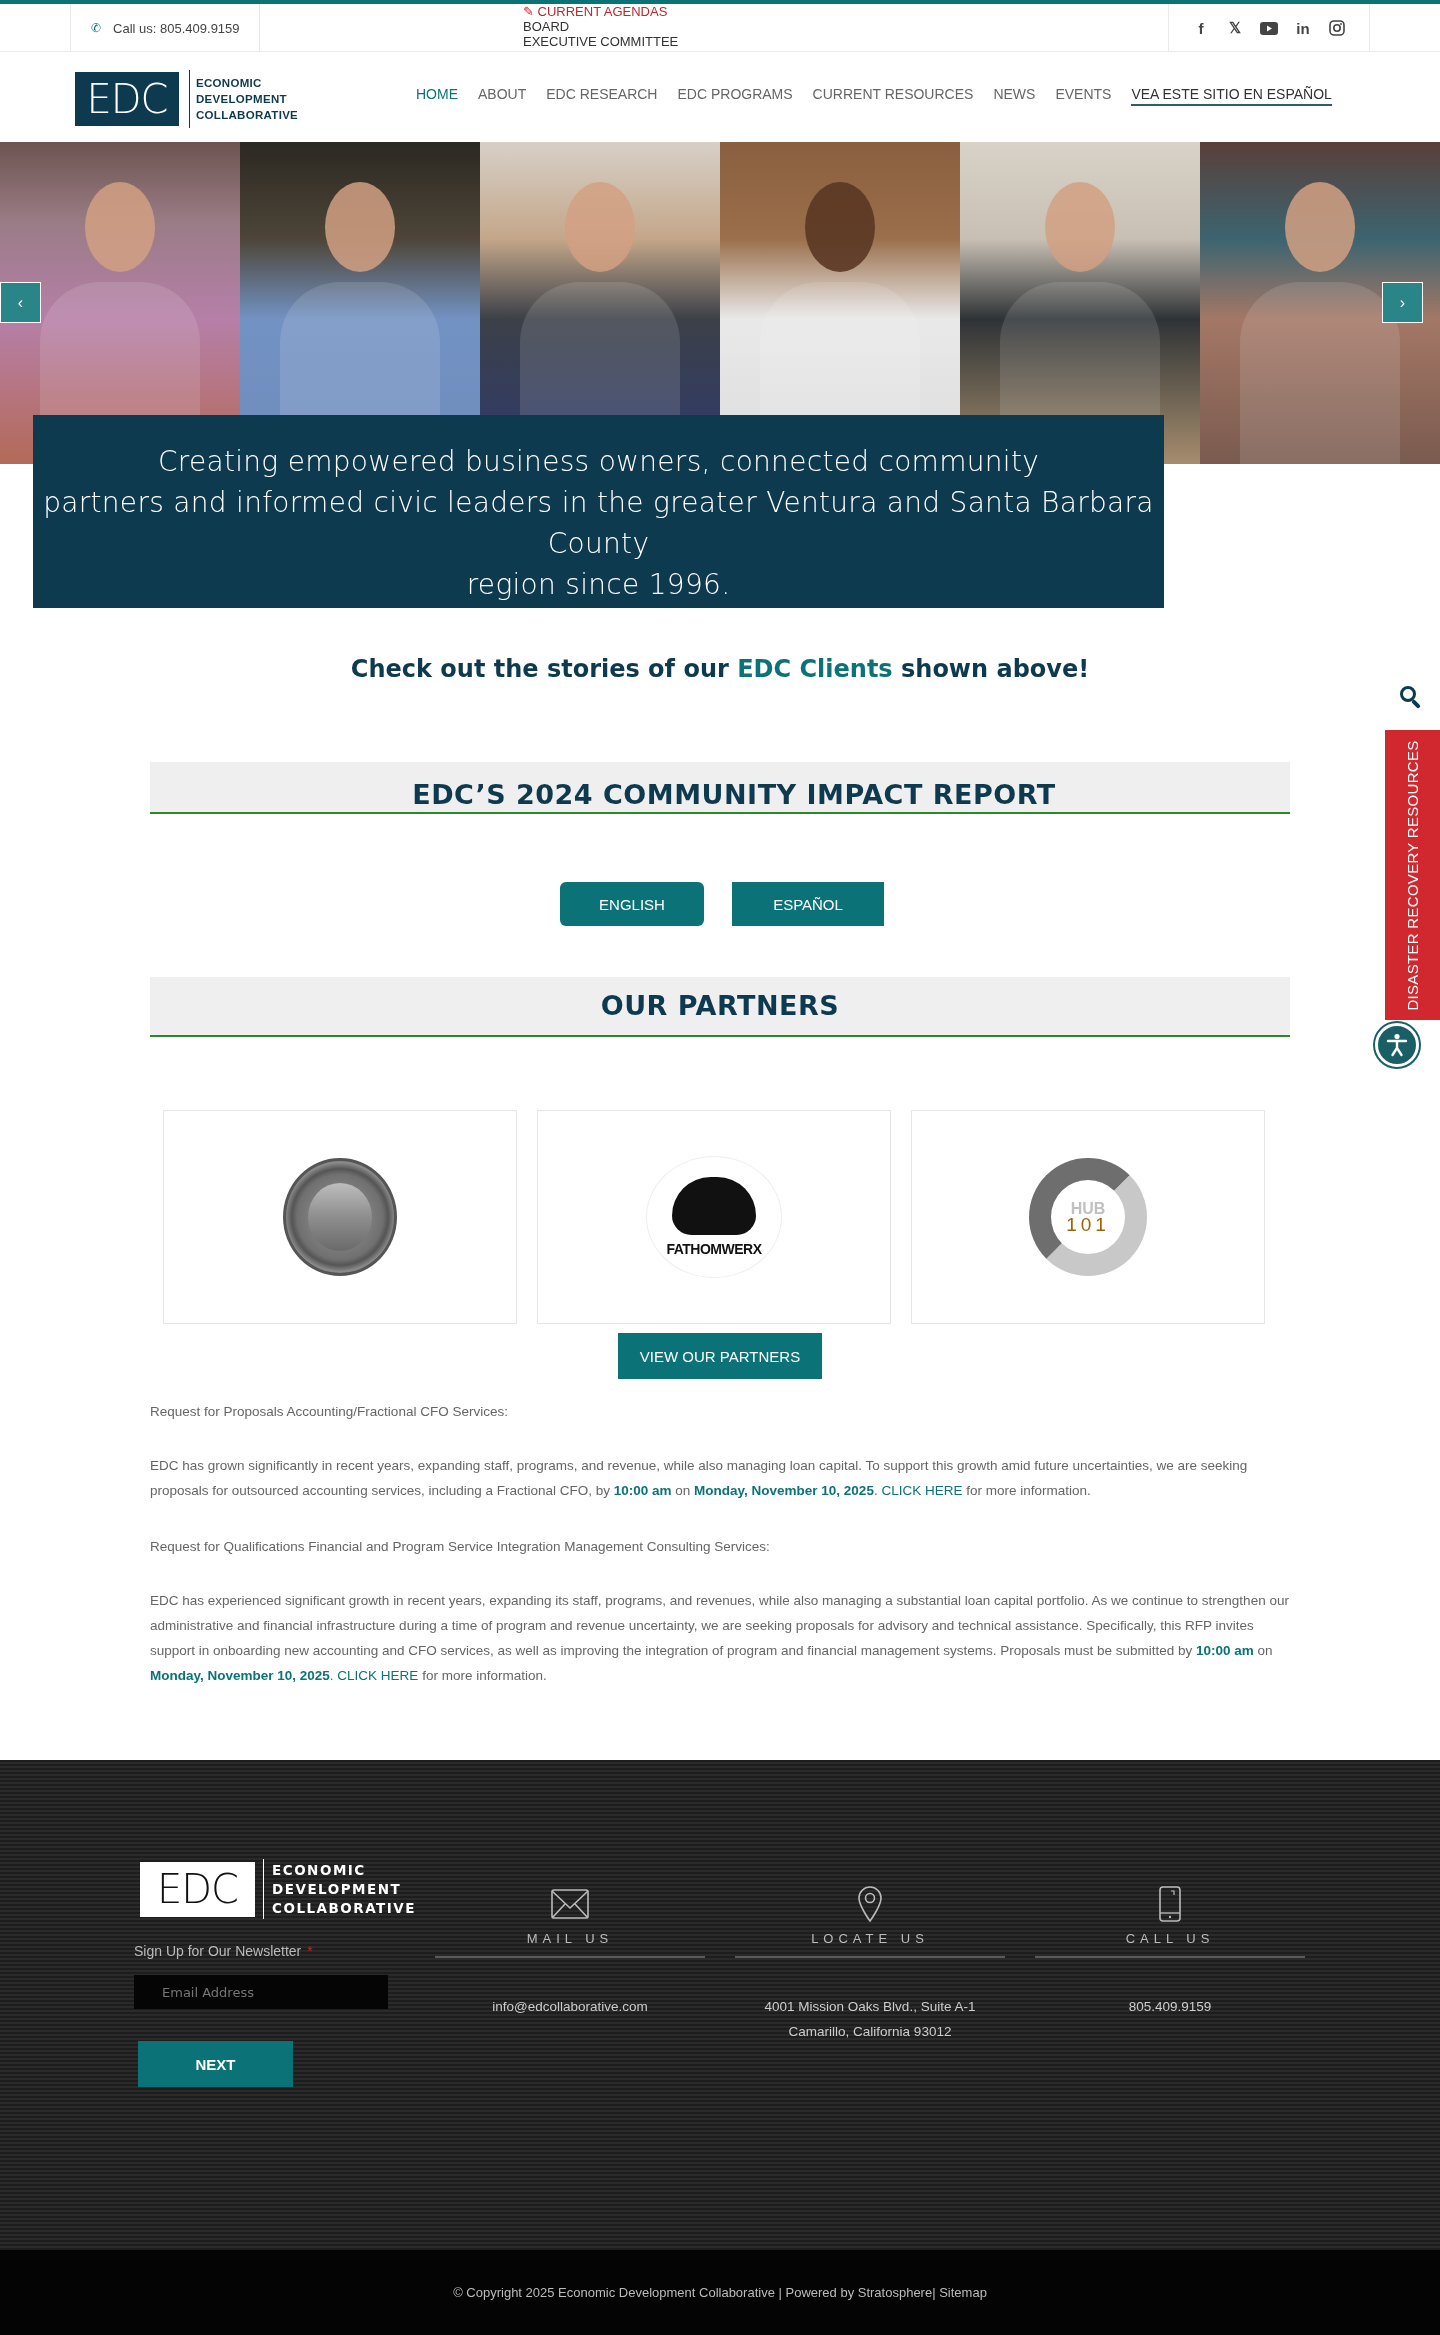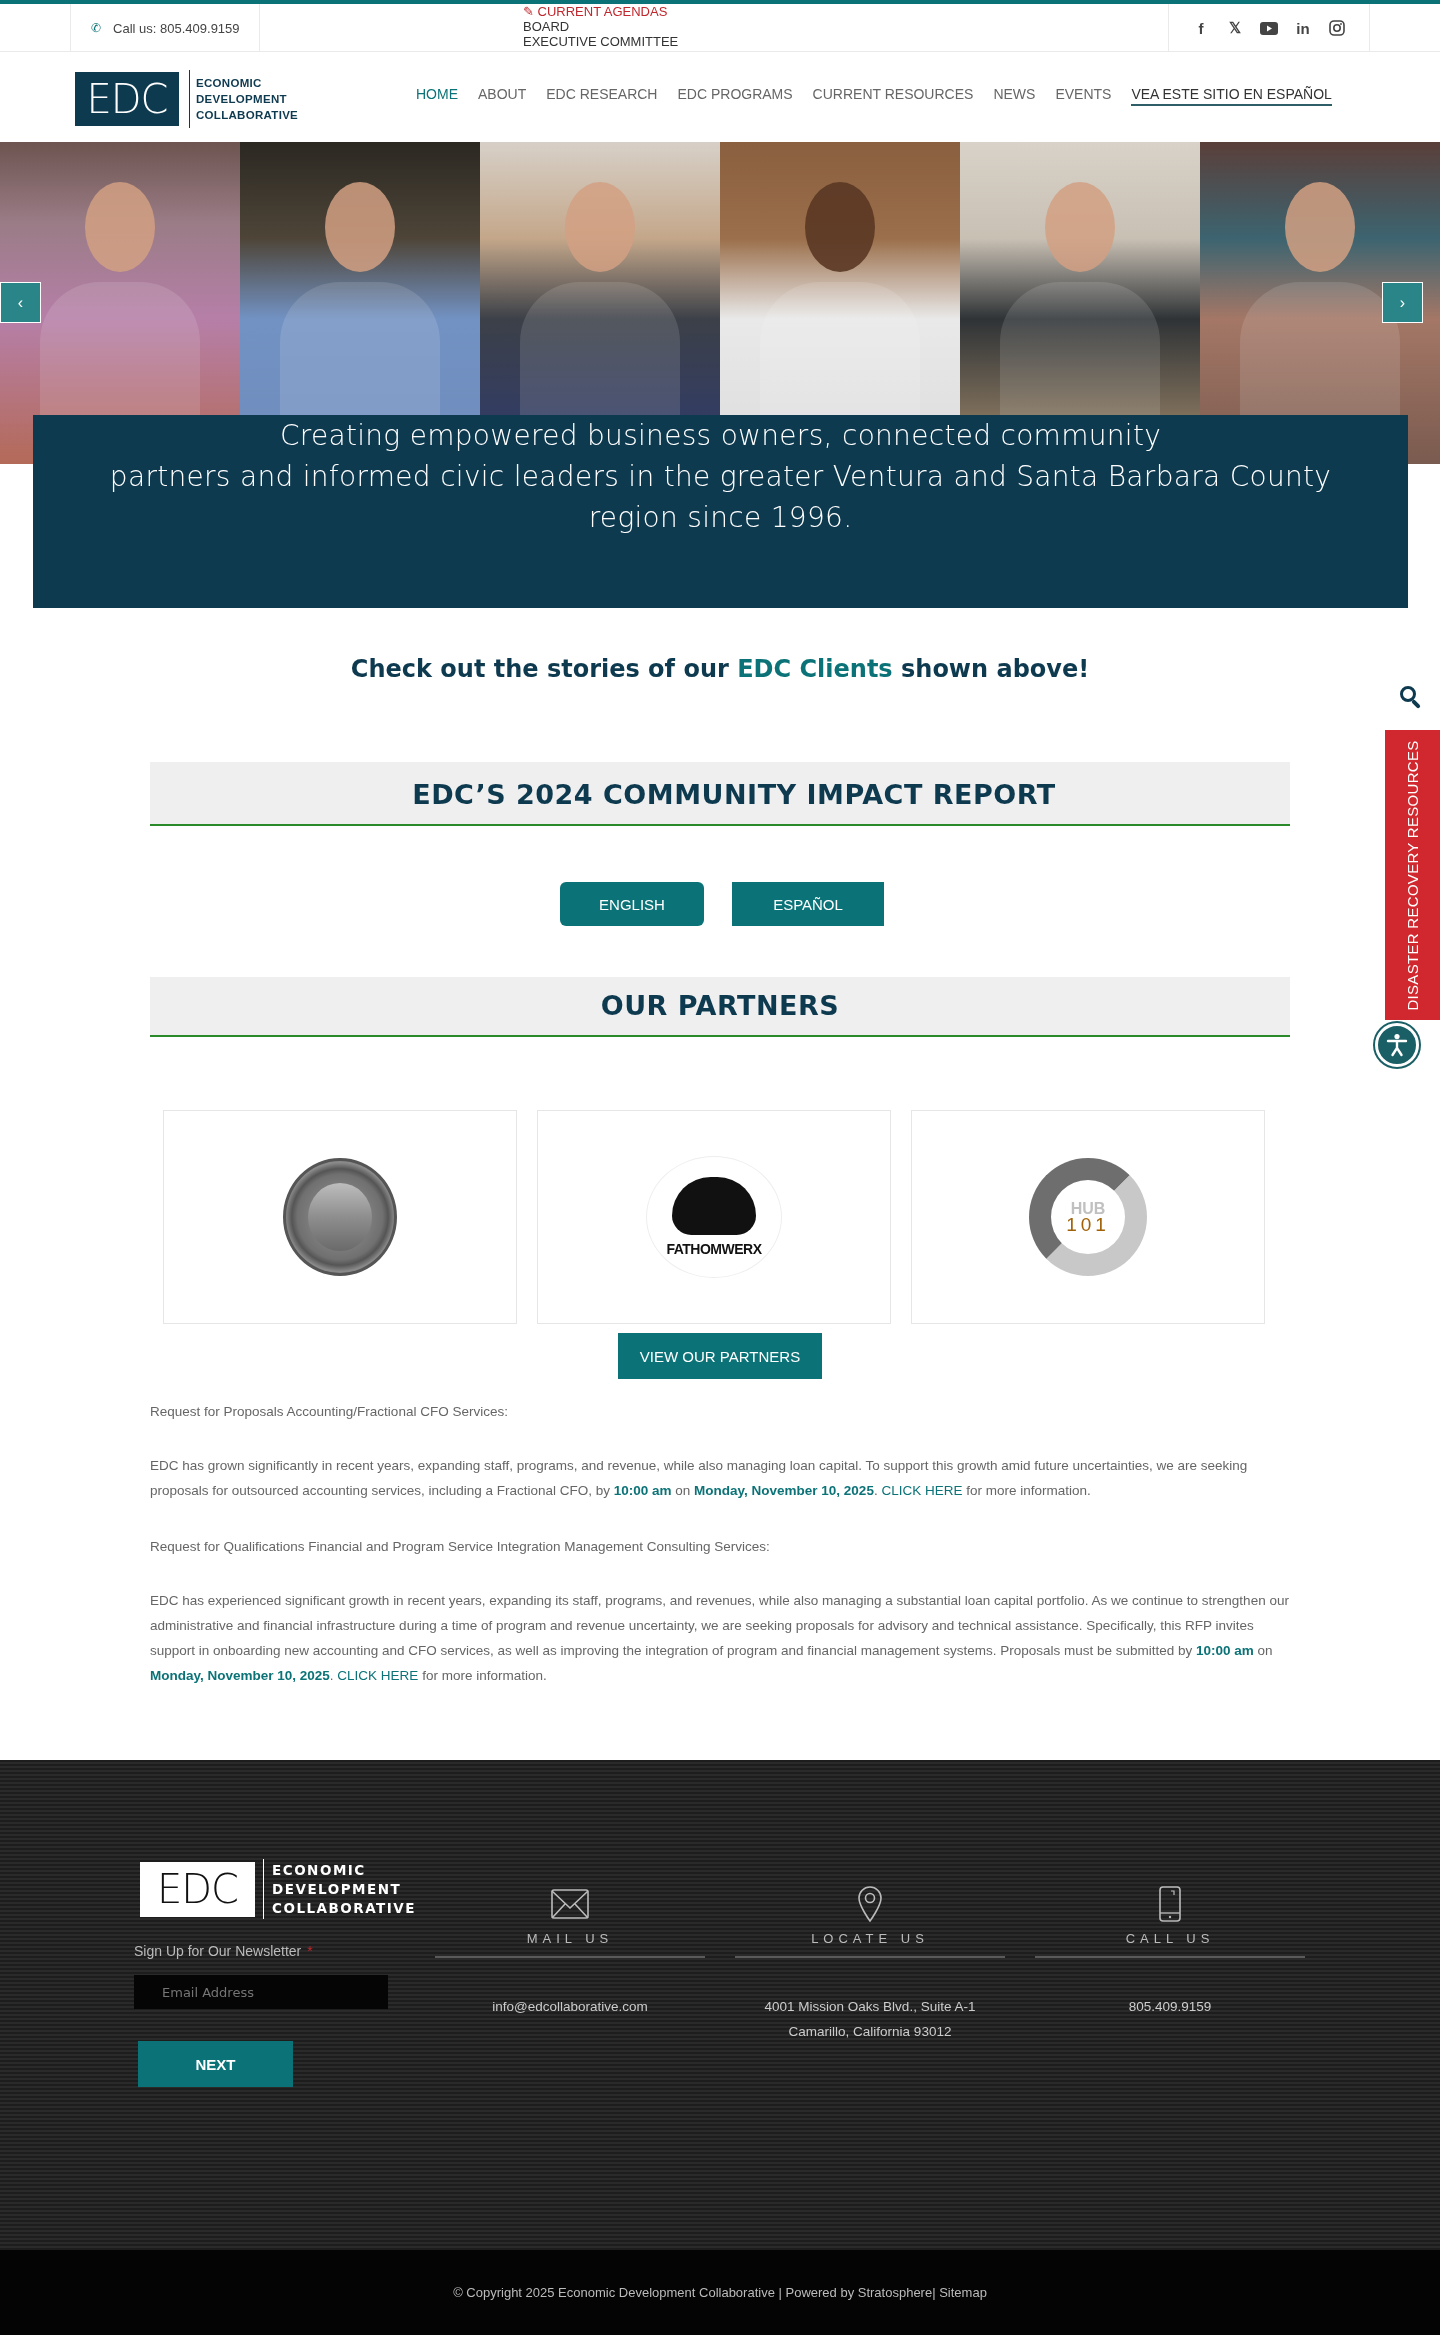--- a/index.html
+++ b/index.html
@@ -36,27 +36,27 @@
   .hero .p3 { background: linear-gradient(180deg,#d7d0c8 0%,#c4a78a 30%,#3c4048 55%,#2e3b6e 100%); }
   .hero .p4 { background: linear-gradient(180deg,#8a5f3f 0%,#9b6f4b 30%,#e9e9e9 55%,#dcdcdc 100%); }
   .hero .p5 { background: linear-gradient(180deg,#d8d2c8 0%,#c9c0b4 30%,#2f3336 55%,#a68d6d 100%); }
   .hero .p6 { background: linear-gradient(180deg,#5a3f3a 0%,#3c6470 30%,#a47766 55%,#7a5b4f 100%); }
   .hero .ph .face { position: absolute; left: 50%; top: 40px; width: 70px; height: 90px; margin-left: -35px; border-radius: 50%; background: rgba(210,160,130,0.85); }
   .hero .ph .body { position: absolute; left: 50%; top: 140px; width: 160px; height: 200px; margin-left: -80px; border-radius: 60px 60px 0 0; background: rgba(255,255,255,0.12); }
   .slider-arrow { position: absolute; top: 282px; width: 41px; height: 41px; background: #2a8588; border: 1px solid #fff; color: #fff; display: flex; align-items: center; justify-content: center; font-size: 16px; z-index: 5; }
   .slider-arrow.prev { left: 0; }
   .slider-arrow.next { left: 1382px; }
 
-  .mission { position: absolute; left: 33px; top: 415px; width: 1375px; height: 193px; background: #0e3a50; color: #fff; text-align: center; font-size: 28px; line-height: 41px; font-family: "DejaVu Sans", sans-serif; font-weight: 300; letter-spacing: 0.3px; }
+  .mission { position: absolute; left: 33px; top: 415px; width: 1131px; height: 193px; background: #0e3a50; color: #fff; text-align: center; padding-top: 26px; font-size: 28px; line-height: 41px; font-family: "DejaVu Sans", sans-serif; font-weight: 300; letter-spacing: 0.3px; }
 
   .stories { position: absolute; left: 0; top: 655px; width: 1440px; text-align: center; font-size: 24px; font-weight: bold; color: #0e3a50; font-family: "DejaVu Sans", sans-serif; }
   .stories .hl { color: #0b7377; }
 
   .section-title { position: absolute; left: 150px; width: 1140px; background: #efefef; border-bottom: 2px solid #2a8a2a; text-align: center; font-family: "DejaVu Sans", sans-serif; font-weight: bold; color: #0e3a50; font-size: 27px; letter-spacing: 0.5px; }
-  .impact { top: 762px; height: 64px; line-height: 66px; padding-left: 28px; }
+  .impact { top: 762px; height: 52px; line-height: 66px; padding-left: 28px; }
   .partners-title { top: 977px; height: 60px; line-height: 58px; }
 
   .lang-btns { position: absolute; left: 560px; top: 882px; display: flex; gap: 28px; }
   .btn { background: #0b7377; color: #fff; font-size: 15px; display: flex; align-items: center; justify-content: center; }
   .btn.en { width: 144px; height: 44px; border-radius: 6px; }
   .btn.es { width: 152px; height: 44px; }
 
   .partner-cards { position: absolute; left: 163px; top: 1110px; display: flex; gap: 20px; }
   .card { width: 354px; height: 214px; border: 1px solid #e6e6e6; background: #fff; display: flex; align-items: center; justify-content: center; }
   .seal { width: 114px; height: 118px; border-radius: 50%; background: radial-gradient(circle, #9a9a9a 0%, #707070 55%, #555 62%, #8a8a8a 70%, #666 100%); border: 3px solid #555; position: relative; }

